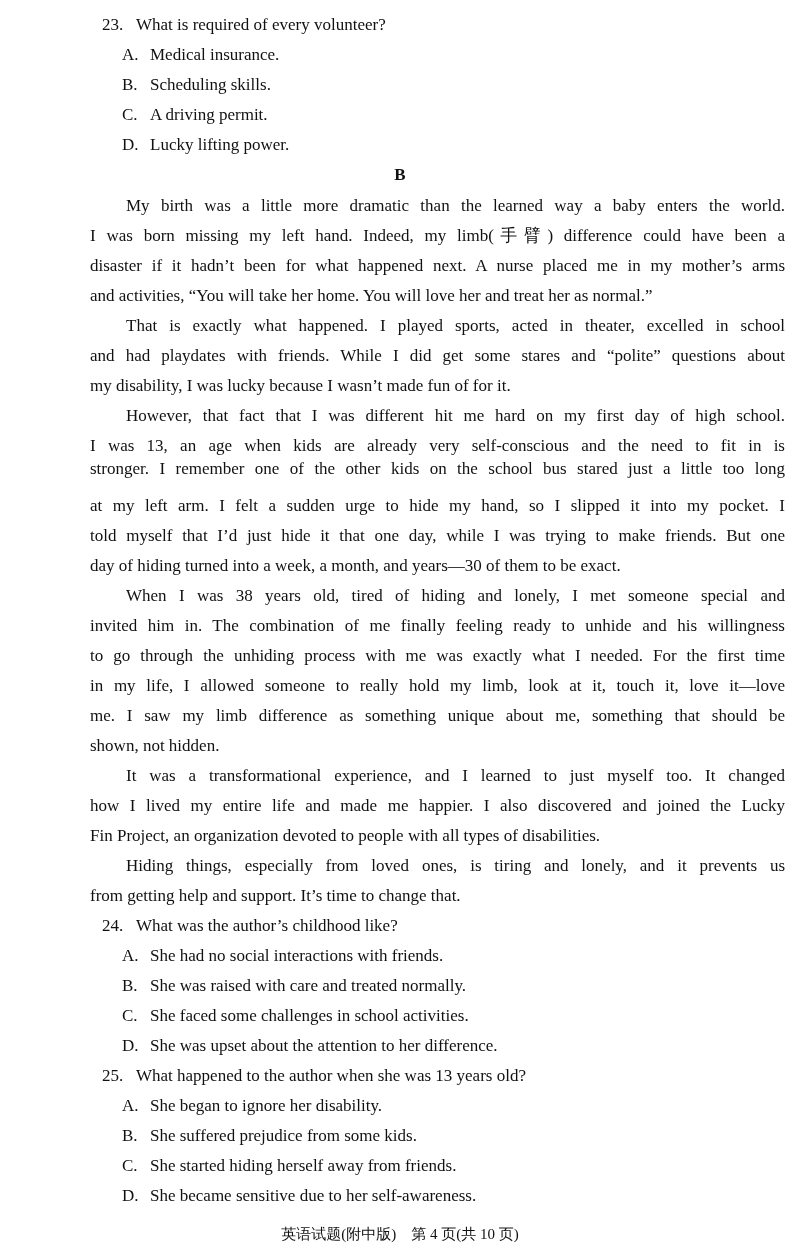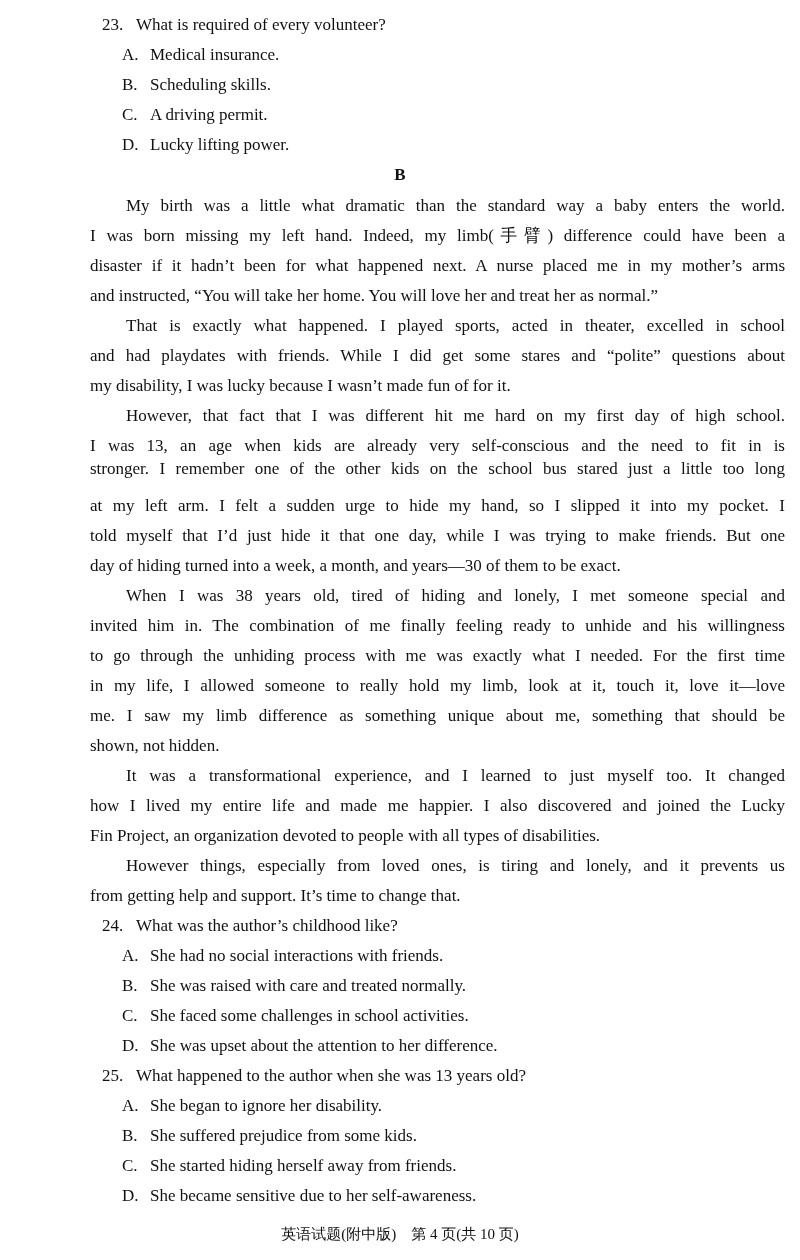--- a/index.html
+++ b/index.html
@@ -30,24 +30,24 @@
   <div class="line q" style="top:10px">
     <span class="num">23.</span><span>What is required of every volunteer?</span>
   </div>
   <div class="line opt" style="top:40px"><span class="letter">A.</span><span>Medical insurance.</span></div>
   <div class="line opt" style="top:70px"><span class="letter">B.</span><span>Scheduling skills.</span></div>
   <div class="line opt" style="top:100px"><span class="letter">C.</span><span>A driving permit.</span></div>
   <div class="line opt" style="top:130px"><span class="letter">D.</span><span>Lucky lifting power.</span></div>
 
   <div class="section" style="top:160px">B</div>
 
-  <div class="line para-first just" style="top:191px">My birth was a little what dramatic than the standard way a baby enters the world.</div>
+  <div class="line para-first just" style="top:191px">My birth was a little more dramatic than the learned way a baby enters the world.</div>
   <div class="line just" style="top:221px">I was born missing my left hand. Indeed, my limb(手臂) difference could have been a</div>
   <div class="line just" style="top:251px">disaster if it hadn’t been for what happened next. A nurse placed me in my mother’s arms</div>
-  <div class="line" style="top:281px">and instructed, “You will take her home. You will love her and treat her as normal.”</div>
+  <div class="line" style="top:281px">and activities, “You will take her home. You will love her and treat her as normal.”</div>
 
   <div class="line para-first just" style="top:311px">That is exactly what happened. I played sports, acted in theater, excelled in school</div>
   <div class="line just" style="top:341px">and had playdates with friends. While I did get some stares and “polite” questions about</div>
   <div class="line" style="top:371px">my disability, I was lucky because I wasn’t made fun of for it.</div>
 
   <div class="line para-first just" style="top:401px">However, that fact that I was different hit me hard on my first day of high school.</div>
   <div class="line just" style="top:431px">I was 13, an age when kids are already very self-conscious and the need to fit in is</div>
   <div class="line just" style="top:454px">stronger. I remember one of the other kids on the school bus stared just a little too long</div>
   <div class="line just" style="top:491px">at my left arm. I felt a sudden urge to hide my hand, so I slipped it into my pocket. I</div>
   <div class="line just" style="top:521px">told myself that I’d just hide it that one day, while I was trying to make friends. But one</div>
@@ -57,21 +57,21 @@
   <div class="line just" style="top:611px">invited him in. The combination of me finally feeling ready to unhide and his willingness</div>
   <div class="line just" style="top:641px">to go through the unhiding process with me was exactly what I needed. For the first time</div>
   <div class="line just" style="top:671px">in my life, I allowed someone to really hold my limb, look at it, touch it, love it—love</div>
   <div class="line just" style="top:701px">me. I saw my limb difference as something unique about me, something that should be</div>
   <div class="line" style="top:731px">shown, not hidden.</div>
 
   <div class="line para-first just" style="top:761px">It was a transformational experience, and I learned to just myself too. It changed</div>
   <div class="line just" style="top:791px">how I lived my entire life and made me happier. I also discovered and joined the Lucky</div>
   <div class="line" style="top:821px">Fin Project, an organization devoted to people with all types of disabilities.</div>
 
-  <div class="line para-first just" style="top:851px">However things, especially from loved ones, is tiring and lonely, and it prevents us</div>
+  <div class="line para-first just" style="top:851px">Hiding things, especially from loved ones, is tiring and lonely, and it prevents us</div>
   <div class="line" style="top:881px">from getting help and support. It’s time to change that.</div>
 
   <div class="line q" style="top:911px">
     <span class="num">24.</span><span>What was the author’s childhood like?</span>
   </div>
   <div class="line opt" style="top:941px"><span class="letter">A.</span><span>She had no social interactions with friends.</span></div>
   <div class="line opt" style="top:971px"><span class="letter">B.</span><span>She was raised with care and treated normally.</span></div>
   <div class="line opt" style="top:1001px"><span class="letter">C.</span><span>She faced some challenges in school activities.</span></div>
   <div class="line opt" style="top:1031px"><span class="letter">D.</span><span>She was upset about the attention to her difference.</span></div>
 

